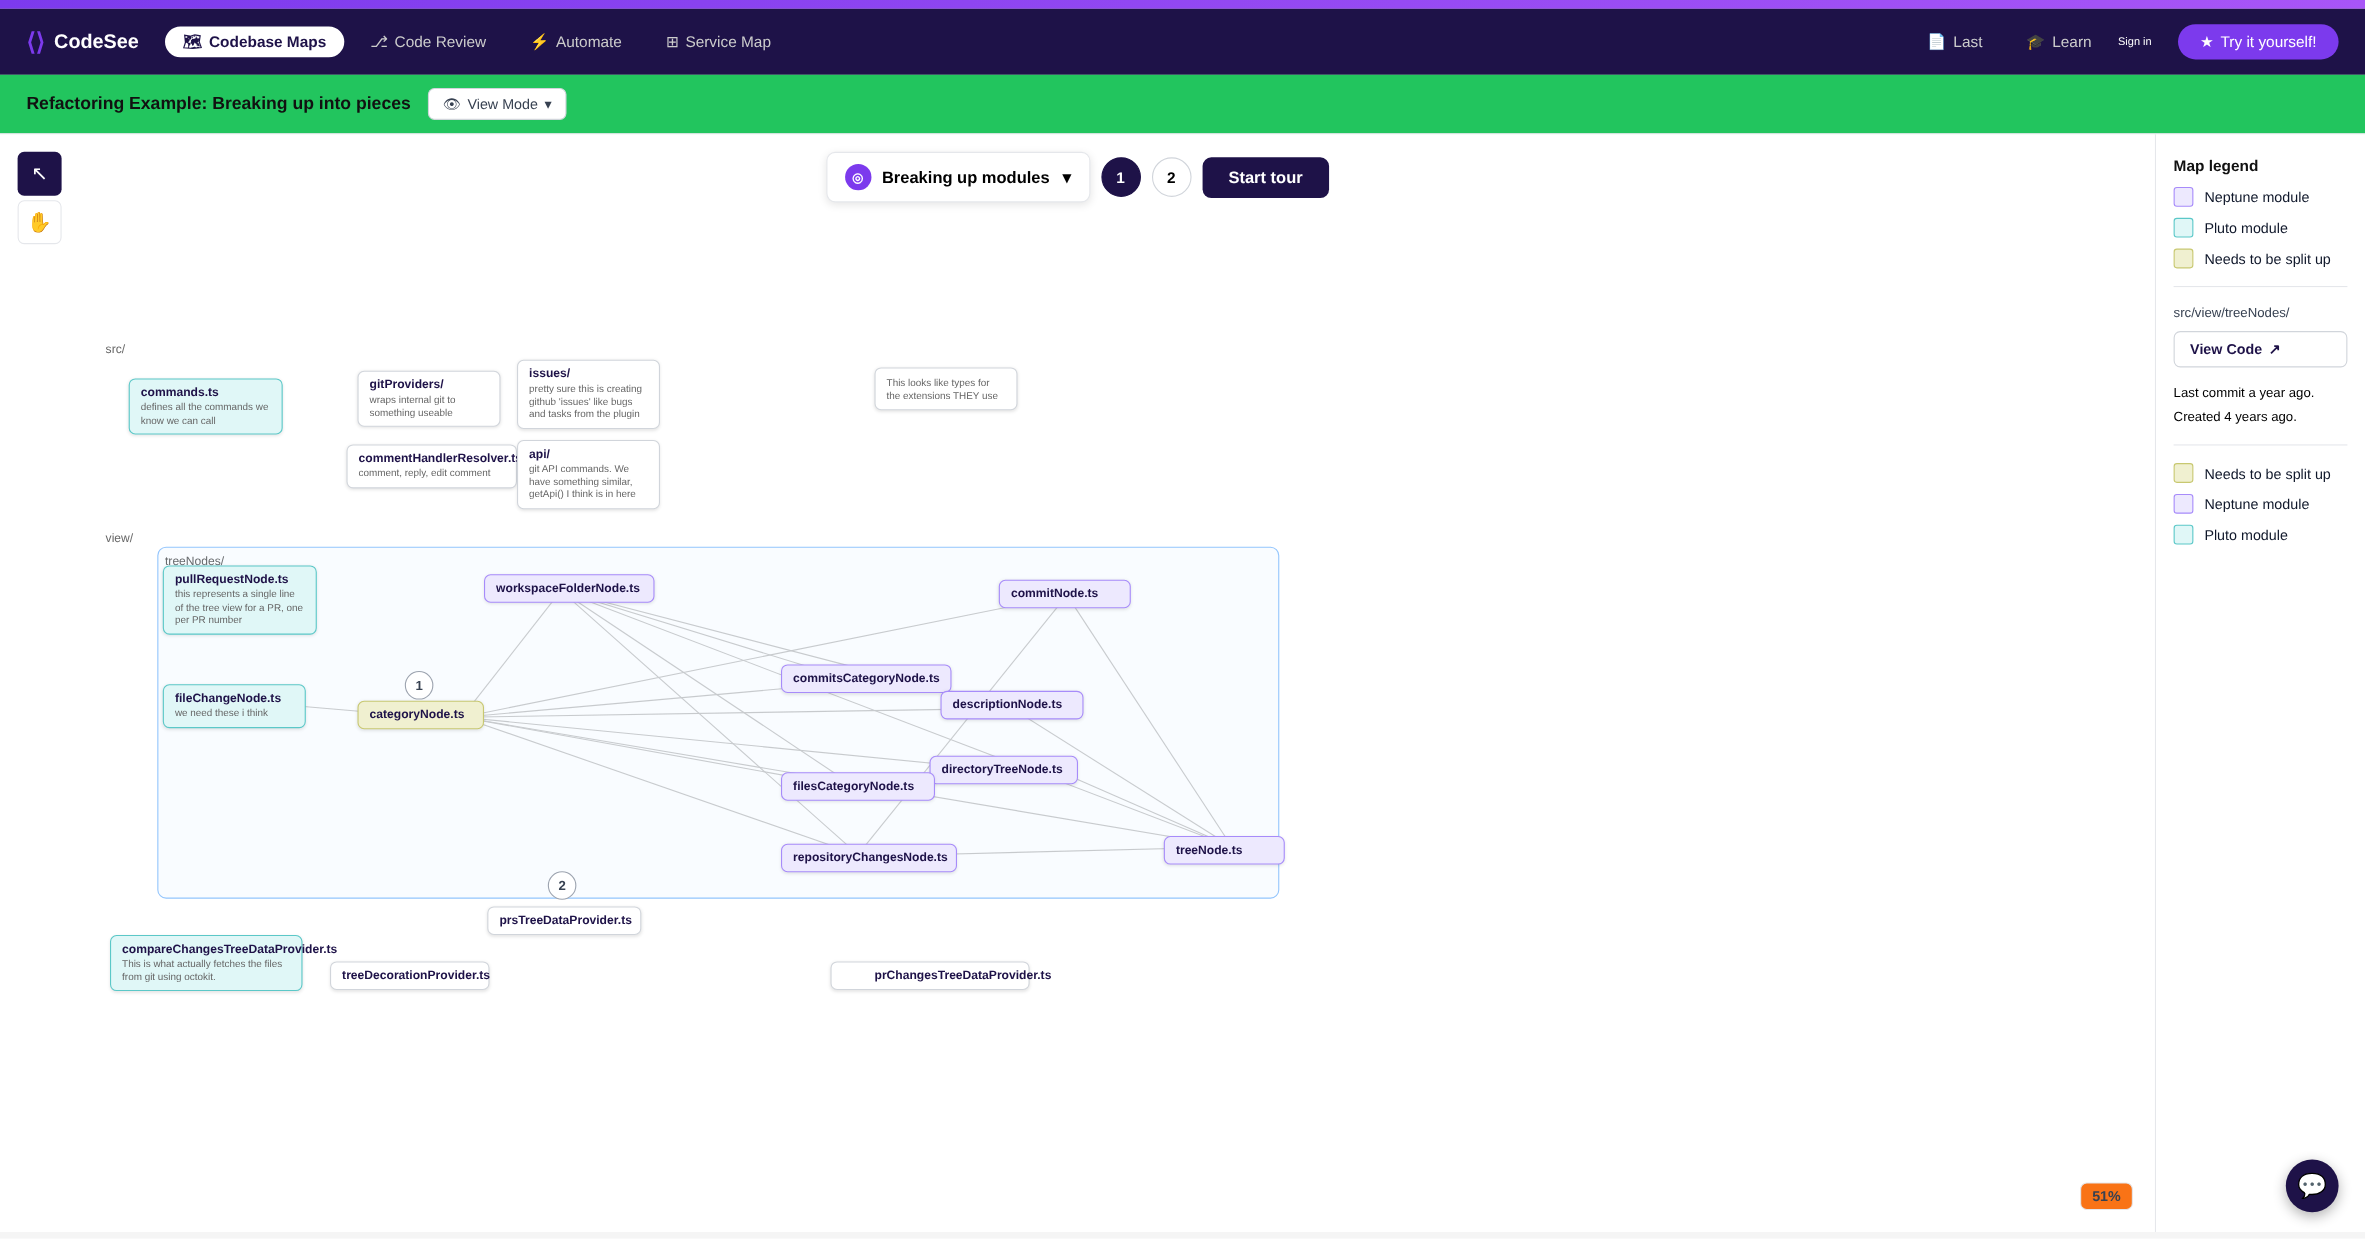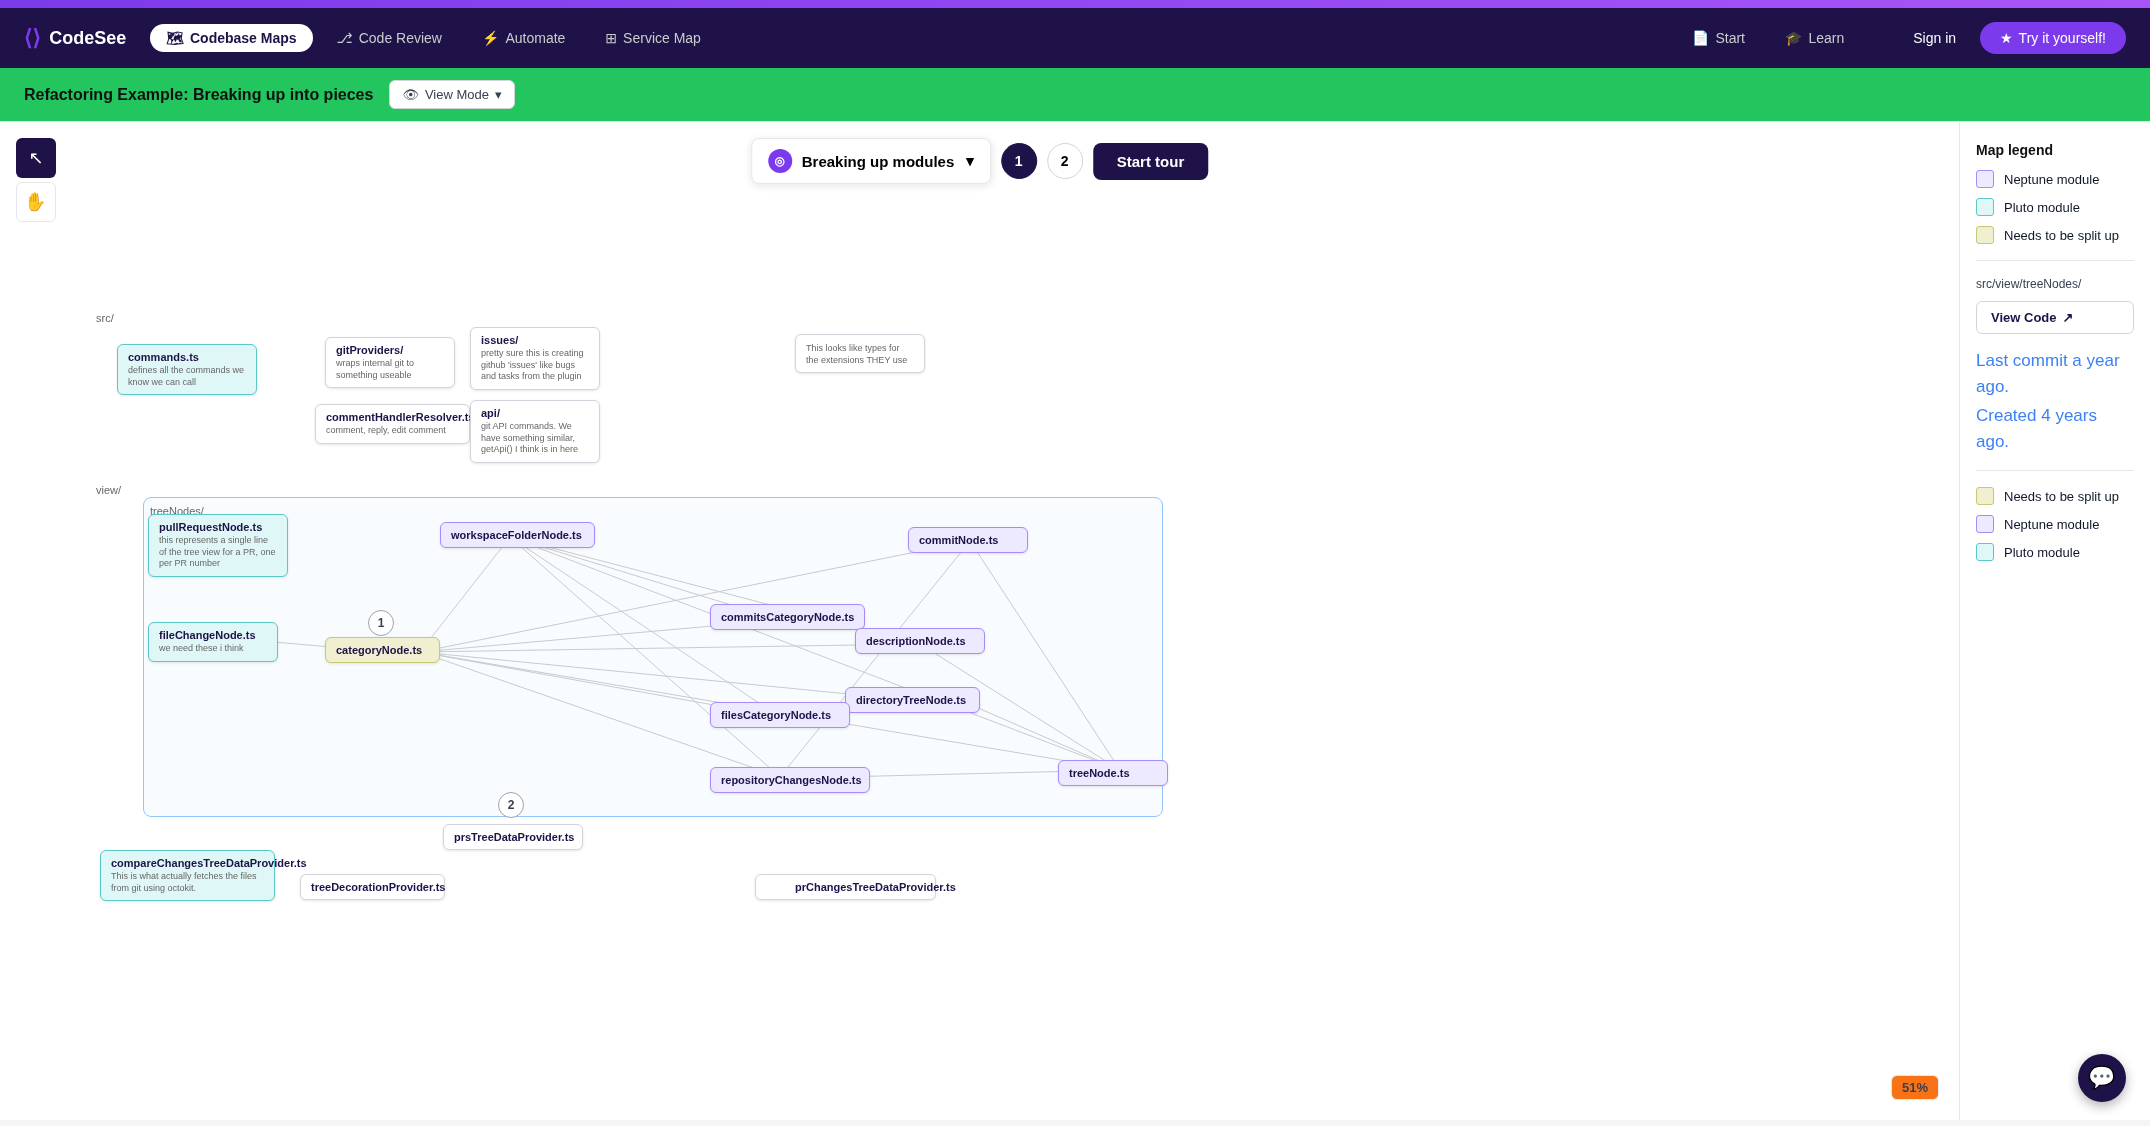--- a/index.html
+++ b/index.html
@@ -47,26 +47,25 @@
       white-space: nowrap;
     }
     .nav-btn.active {
       background: white;
       color: #1e1248;
       font-weight: 600;
     }
     .nav-divider { flex: 1; }
     .nav-sign-in {
       color: white;
-      font-size: 14px;
+      font-size: 10px;
       cursor: pointer;
       background: none;
       border: none;
       margin-right: 16px;
-      margin-left: 45px;
     }
     .nav-try-btn {
       background: #7c3aed;
       color: white;
       border: none;
       border-radius: 20px;
       padding: 8px 20px;
       font-size: 14px;
       cursor: pointer;
       display: flex;
@@ -362,22 +361,22 @@
       border-radius: 6px;
       padding: 8px 14px;
       font-size: 13px;
       font-weight: 600;
       cursor: pointer;
       color: #1e1248;
       margin-bottom: 14px;
       width: 100%;
     }
     .sidebar-meta {
-      font-size: 17px;
-      color: #3b82f6;
+      font-size: 12px;
+      color: #000000;
       margin-bottom: 4px;
       line-height: 1.5;
     }
 
     
     .chat-btn {
       position: fixed;
       bottom: 24px;
       right: 24px;
       width: 48px;
@@ -420,21 +419,21 @@
   </button>
   <button class="nav-btn">
     <span>⊞</span>
     <span>Service Map</span>
   </button>
 
   <div class="nav-divider"></div>
 
   <button class="nav-btn">
     <span>📄</span>
-    <span>Start</span>
+    <span>Last</span>
   </button>
   <button class="nav-btn">
     <span>🎓</span>
     <span>Learn</span>
   </button>
 
   <button class="nav-sign-in">Sign in</button>
   <button class="nav-try-btn">
     <span>★</span>
     <span>Try it yourself!</span>

